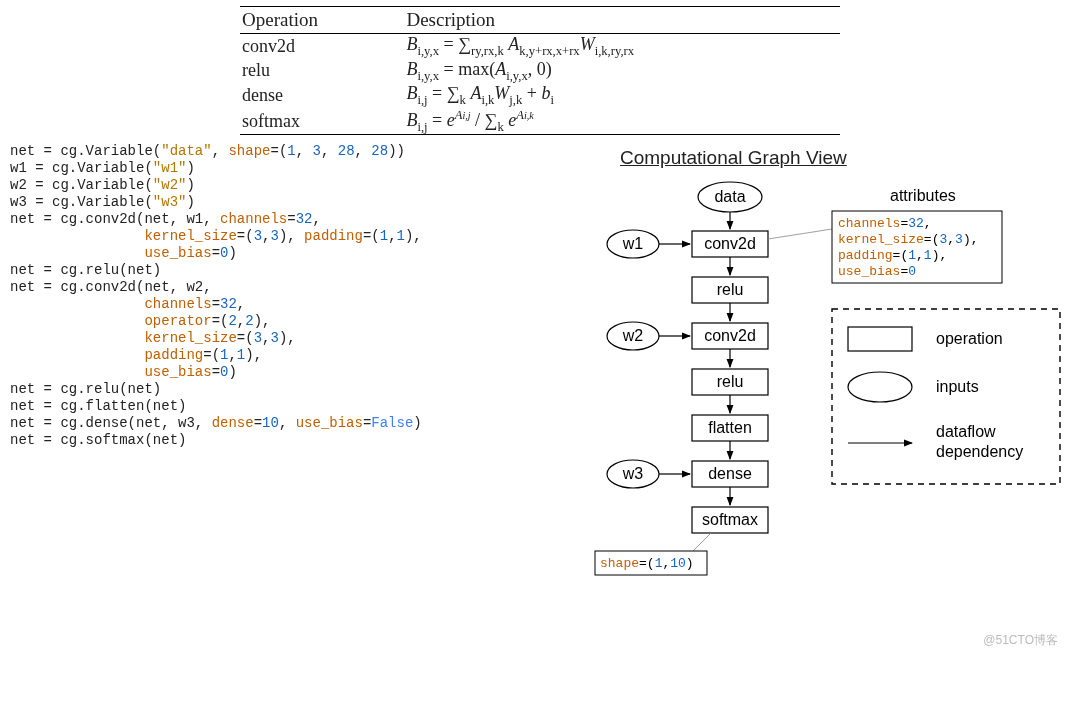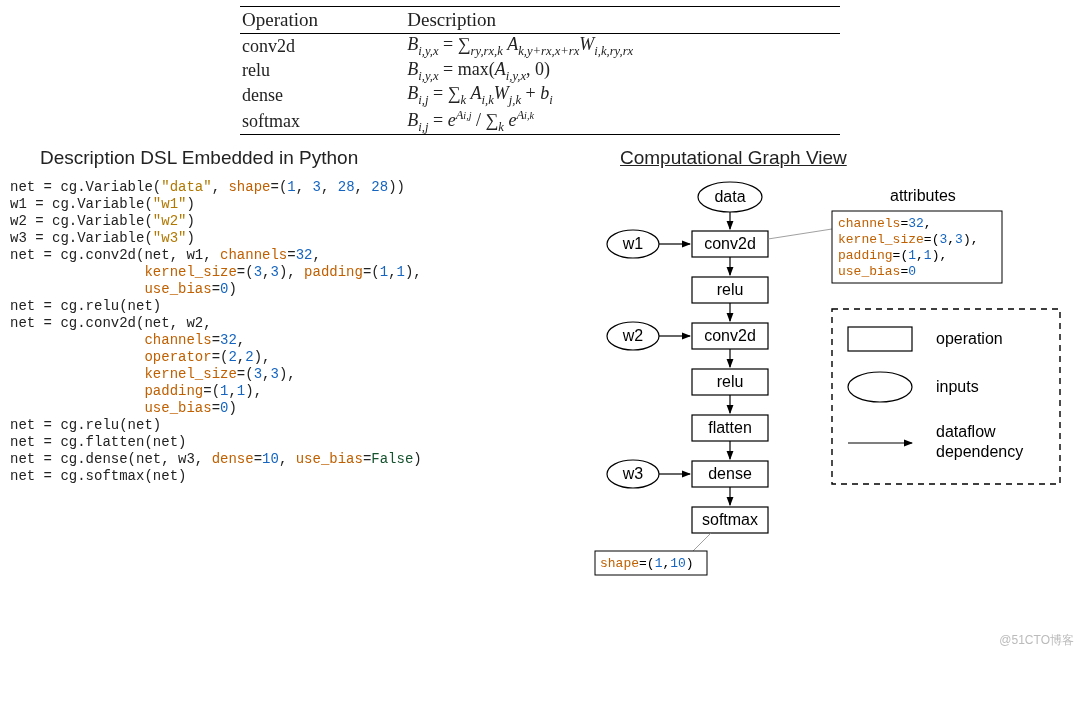--- a/index.html
+++ b/index.html
@@ -28,21 +28,21 @@
   }
   .op-table thead tr:first-child th { border-top: 1.4px solid #000; }
   .op-table tbody td {
     font-family: "Times New Roman", Times, serif;
     font-size: 18px;
     padding: 0 14px 0 2px;
     white-space: nowrap;
   }
   .op-table tbody tr:last-child td { border-bottom: 1.4px solid #000; }
   .math { font-style: italic; }
-  .sub { font-size: 0.70em; vertical-align: sub; font-style: italic; }
+  .sub { font-size: 0.70em; vertical-align: sub; }
   .sup { font-size: 0.70em; vertical-align: super; font-style: italic; }
   .rm { font-style: normal; }
   .op { font-style: normal; }
 
   
   .panels {
     display: flex;
     justify-content: space-between;
     align-items: flex-start;
     margin-top: 4px;
@@ -60,21 +60,21 @@
   pre.code {
     font-family: "Courier New", Courier, monospace;
     font-size: 14px;
     line-height: 17px;
     white-space: pre;
     margin: 0;
   }
   .kw-str { color: #b07800; }          
   .kw-num { color: #1565c0; }          
   .kw-orange { color: #c06000; }       
-  .kw-bool { color: #14532d; }
+  .kw-bool { color: #3b82f6; }
 
   .caption {
     font-family: "Helvetica Neue", Helvetica, Arial, sans-serif;
     font-size: 14px;
     margin-top: 10px;
     margin-left: 120px;
     width: 330px;
     line-height: 1.35em;
   }
 
@@ -86,21 +86,21 @@
   .attr-box  { fill:#fff; stroke:#000; stroke-width:1; }
   .attr-text { font-family:"Courier New",monospace; font-size:13px; }
   .dash-box  { fill:none; stroke:#000; stroke-width:1.4; stroke-dasharray:6 5; }
   .legend-text{ font-family:"Helvetica Neue",Helvetica,Arial,sans-serif; font-size:16px; }
   .attr-label{ font-family:"Helvetica Neue",Helvetica,Arial,sans-serif; font-size:16px; }
   .arrow { stroke:#000; stroke-width:1.2; fill:none; }
   .thinline { stroke:#888; stroke-width:0.8; }
 
   .watermark {
     position: absolute;
-    right: 6px;
+    right: 22px;
     bottom: 6px;
     color: #bbb;
     font-size: 12px;
     font-family: "Helvetica Neue", Helvetica, Arial, sans-serif;
   }
 </style>
 </head>
 <body>
 
 <table class="op-table">
@@ -126,21 +126,20 @@
       <tr>
         <td>softmax</td>
         <td><span class="math">B</span><span class="sub">i,j</span> = <span class="math">e</span><span class="sup">A<span style="font-size:0.8em">i,j</span></span> / <span class="op">∑</span><span class="sub">k</span> <span class="math">e</span><span class="sup">A<span style="font-size:0.8em">i,k</span></span></td>
       </tr>
     </tbody>
 </table>
 
 <div class="panels">
 
   <div class="panel-left">
-    <div class="panel-title">Description DSL Embedded in Python</div>
     <pre class="code" id="code-block">net = cg.Variable(<span class="kw-str">"data"</span>, <span class="kw-orange">shape</span>=(<span class="kw-num">1</span>, <span class="kw-num">3</span>, <span class="kw-num">28</span>, <span class="kw-num">28</span>))
 w1 = cg.Variable(<span class="kw-str">"w1"</span>)
 w2 = cg.Variable(<span class="kw-str">"w2"</span>)
 w3 = cg.Variable(<span class="kw-str">"w3"</span>)
 net = cg.conv2d(net, w1, <span class="kw-orange">channels</span>=<span class="kw-num">32</span>,
                 <span class="kw-orange">kernel_size</span>=(<span class="kw-num">3</span>,<span class="kw-num">3</span>), <span class="kw-orange">padding</span>=(<span class="kw-num">1</span>,<span class="kw-num">1</span>),
                 <span class="kw-orange">use_bias</span>=<span class="kw-num">0</span>)
 net = cg.relu(net)
 net = cg.conv2d(net, w2,
                 <span class="kw-orange">channels</span>=<span class="kw-num">32</span>,

